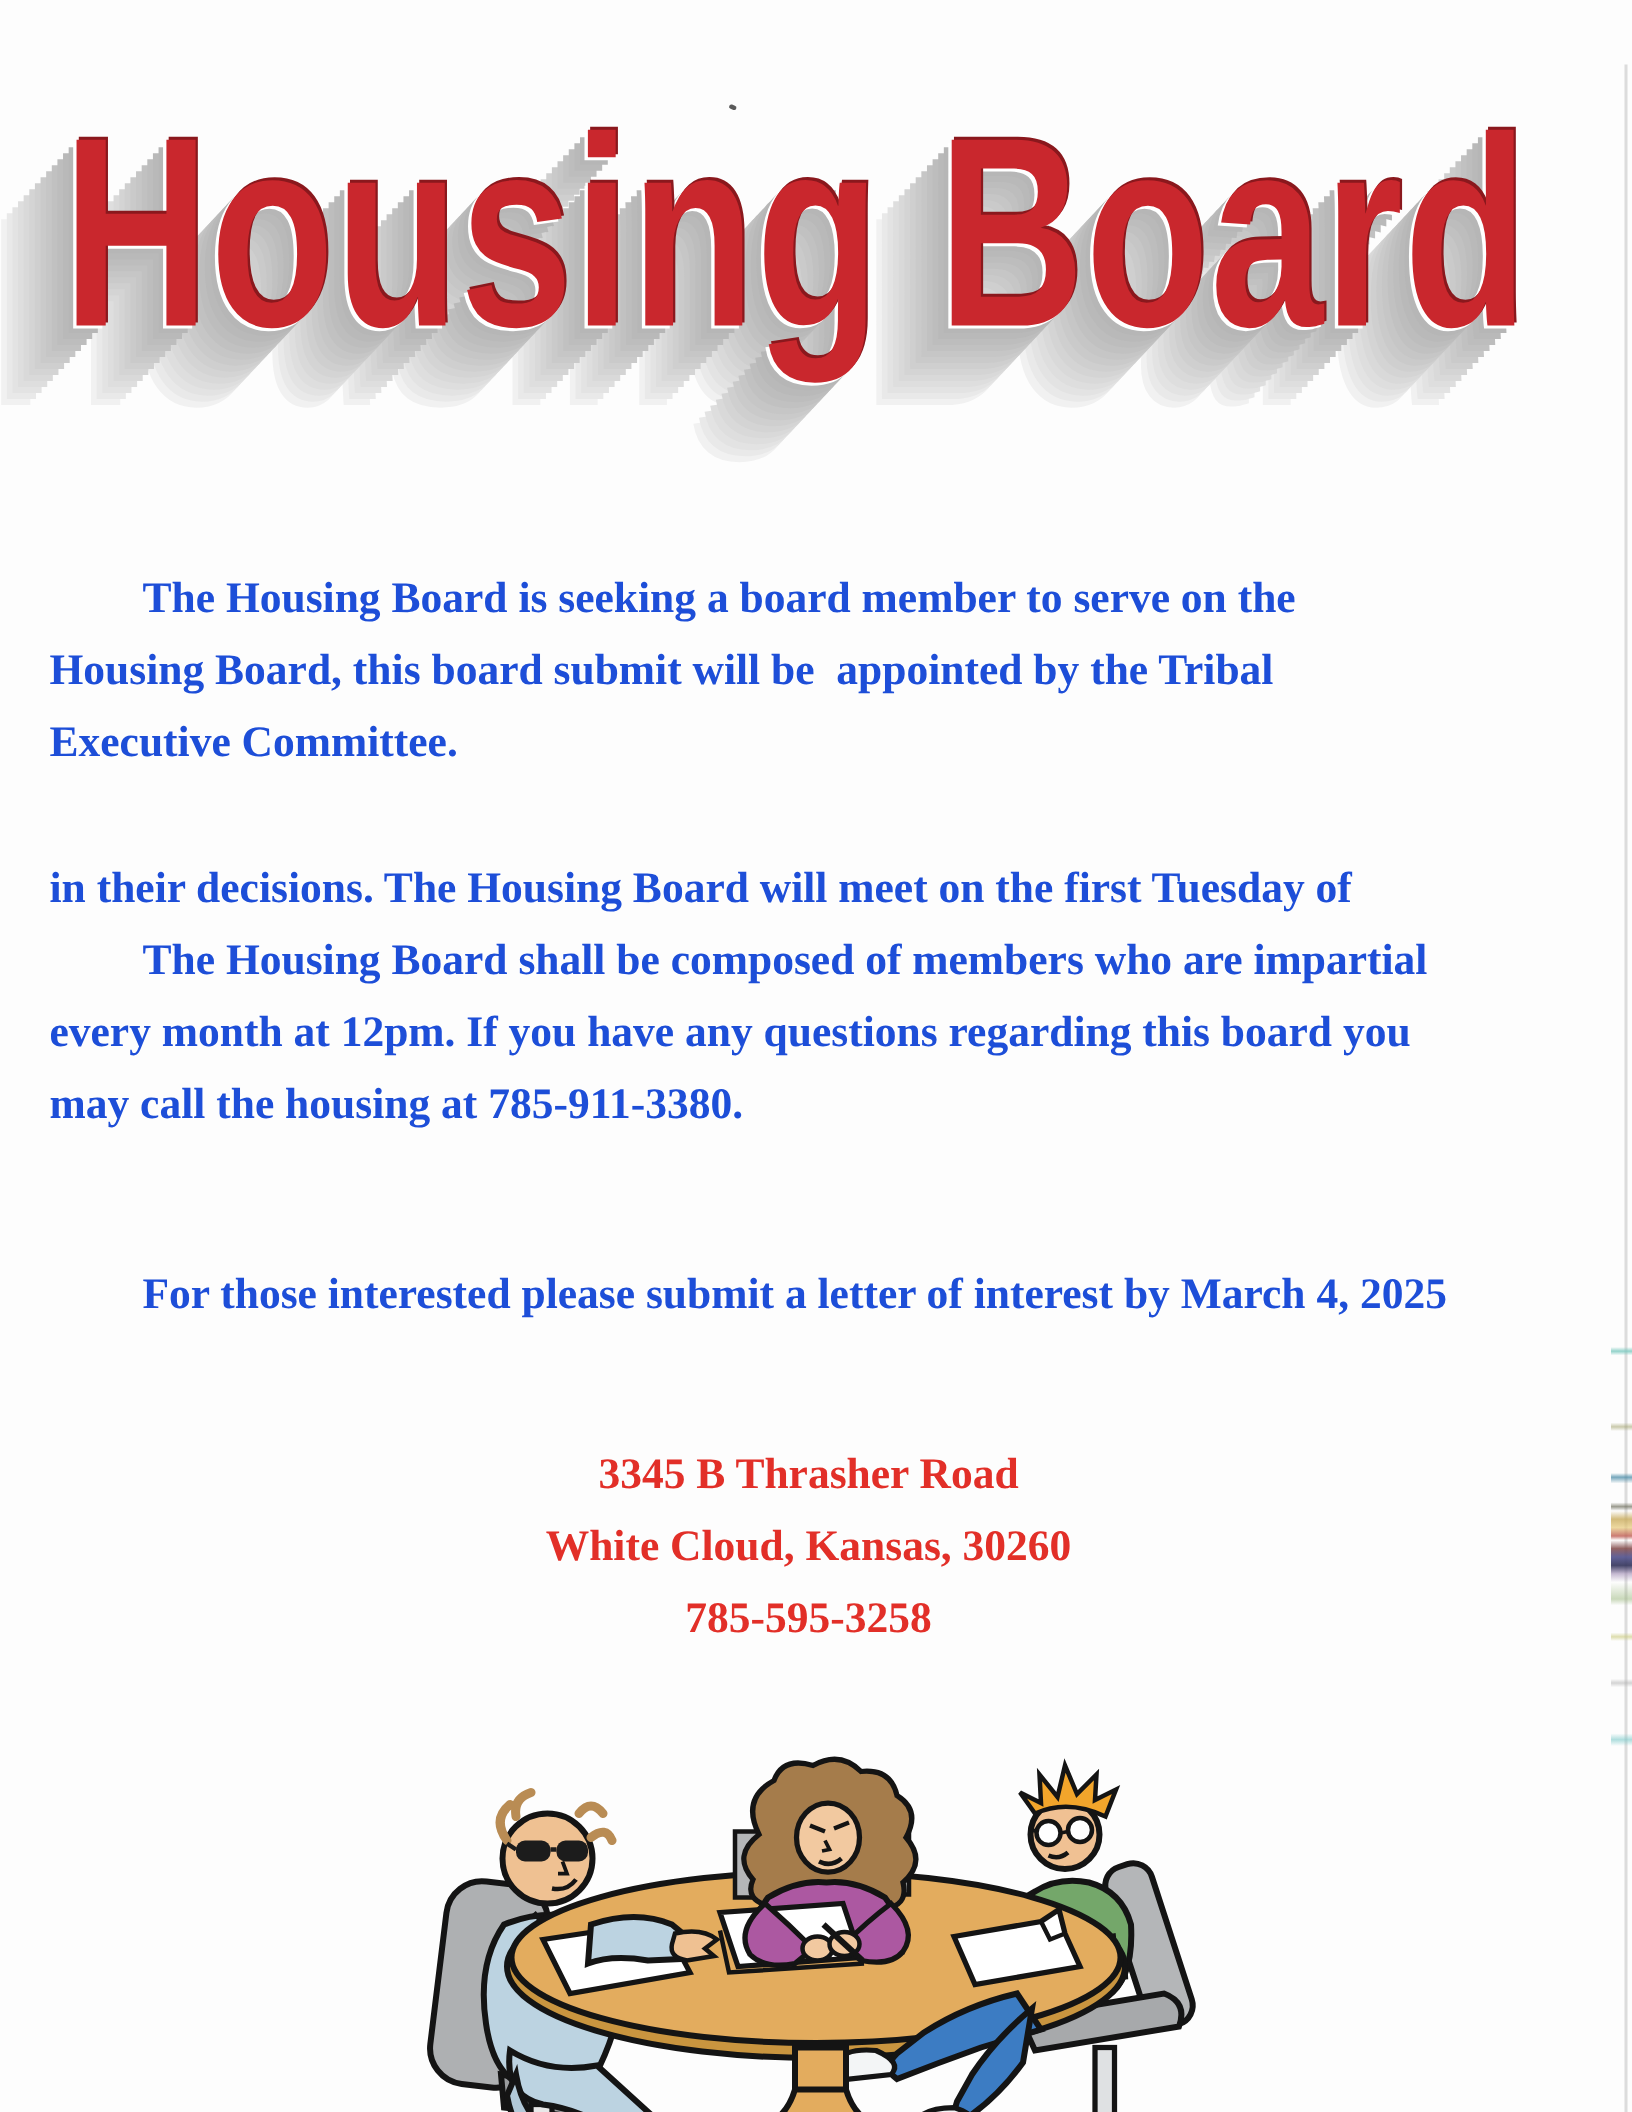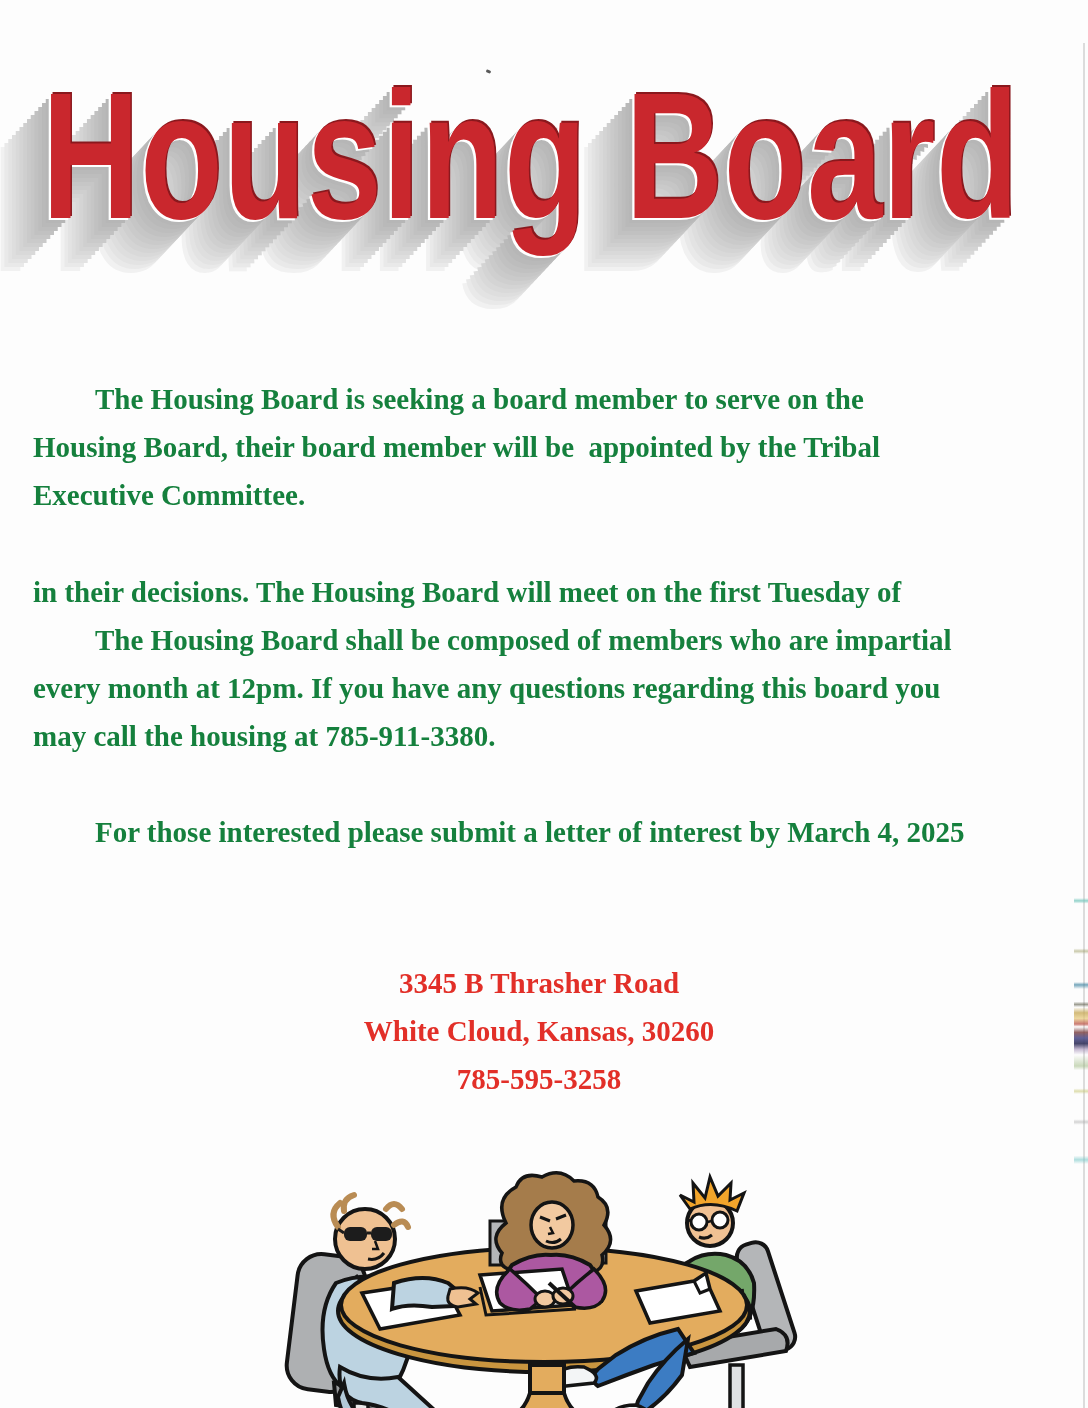--- a/index.html
+++ b/index.html
@@ -46,30 +46,30 @@
       -52px 41px 0 #dedede,
       -57px 45px 0 #e3e3e3,
       -62px 49px 0 #e9e9e9,
       -67px 53px 0 #f1f1f1;
   }
 
   
   .para {
     position: absolute;
     left: 33px; right: 48px;
-    color: #15803d;
+    color: #1d4ed8;
     font-weight: bold;
     font-size: 29px;
     line-height: 48px;
   }
   .para .line { white-space: pre; }
   .para .indent { padding-left: 62px; }
   .p1 { top: 332px; }
   .p2 { top: 525px; }
-  .p3 { top: 765px; font-family: Liberation Serif, serif; }
+  .p3 { top: 796px; font-family: Liberation Serif, serif; }
 
   
   .contact {
     position: absolute;
     left: 0; right: 10px; top: 916px;
     text-align: center;
     color: #e22f28;
     font-weight: bold;
     font-size: 29px;
     line-height: 48px;
@@ -130,21 +130,21 @@
 <body>
 
 <div class="page">
 
   <div class="title-wrap">
     <span class="title-text">Housing Board</span>
   </div>
 
   <div class="para p1">
     <div class="line indent">The Housing Board is seeking a board member to serve on the</div>
-    <div class="line">Housing Board, their board member will be  appointed by the Tribal</div>
+    <div class="line">Housing Board, this board submit will be  appointed by the Tribal</div>
     <div class="line">Executive Committee.</div>
   </div>
 
   <div class="para p2">
     <div class="line">in their decisions. The Housing Board will meet on the first Tuesday of</div>
     <div class="line indent">The Housing Board shall be composed of members who are impartial</div>
     <div class="line">every month at 12pm. If you have any questions regarding this board you</div>
     <div class="line">may call the housing at 785-911-3380.</div>
   </div>
 

